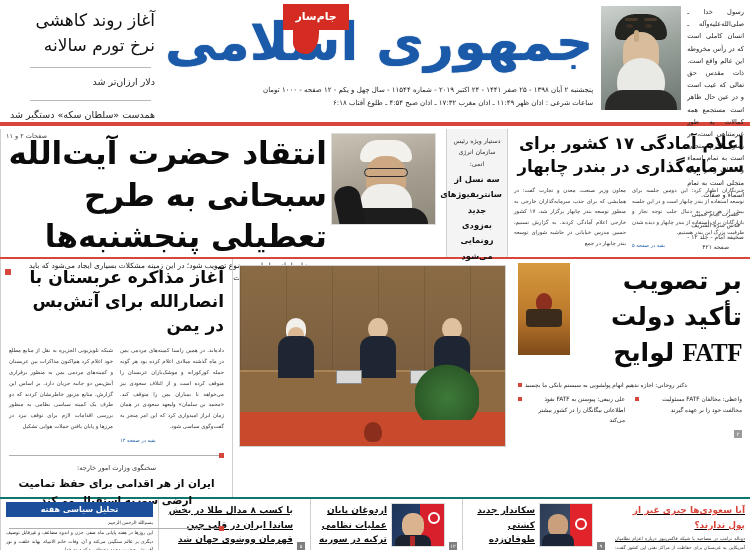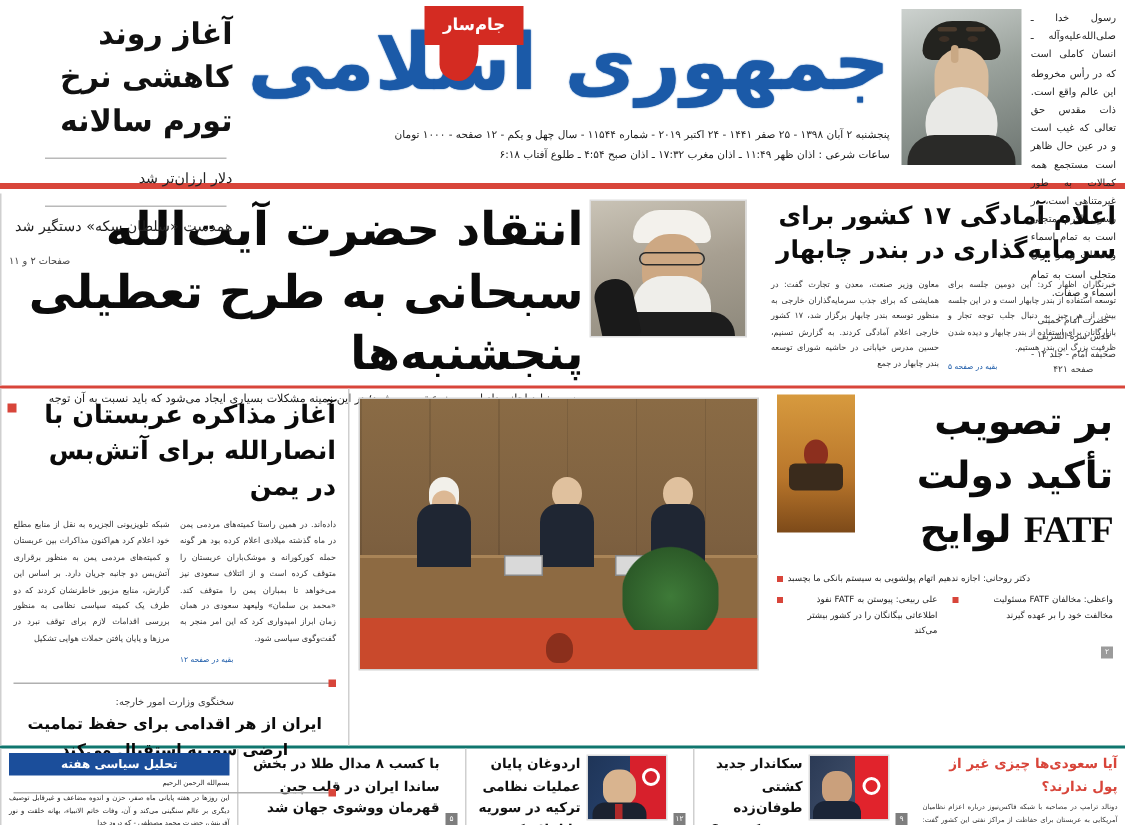--- a/index.html
+++ b/index.html
@@ -8,21 +8,21 @@
     background: #ffffff;
     font-family: "DejaVu Sans", "Liberation Sans", sans-serif;
     overflow: hidden;
   }
   .page { position: relative; width: 750px; height: 550px; background:#fff; }
 
   
   .masthead { position: relative; height: 122px; display: flex; flex-direction: row-reverse; }
 
   .mh-right { width: 210px; padding: 8px 10px 0 6px; text-align: right; }
-  .mh-lead { font-size: 20px; font-weight: bold; line-height: 1.45; color:#111; letter-spacing:-.2px;}
+  .mh-lead { font-size: 17px; font-weight: normal; line-height: 1.45; color:#111; letter-spacing:-.2px;}
   .mh-rule { border-top: 1px solid #b9b9b9; margin: 10px 4px 7px 24px; }
   .mh-sub { font-size: 9.5px; color:#222; line-height:1.5; }
   .mh-pages { font-size: 6.5px; color:#444; text-align:left; margin-top:10px; }
 
   .mh-center { flex: 1; position: relative; padding-top: 4px; }
   .logo-wrap { text-align:center; position: relative; height: 78px; }
   .logo {
     font-family: "DejaVu Sans", sans-serif;
     font-size: 52px; font-weight: bold; color:#1b5aa8;
     letter-spacing: -1px; line-height: 76px; white-space: nowrap;
@@ -140,21 +140,21 @@
   .row4 { display:flex; flex-direction: row-reverse; height: 55px; }
   .cell { border-left:1px solid #cfcfcf; padding:4px 5px; display:flex; flex-direction:row-reverse; gap:4px; }
   .c-ana { width: 158px; padding:3px 5px; }
   .ana-hd { background:#1b4e9b; color:#fff; font-size:8px; font-weight:bold; text-align:center; padding:3px 0; }
   .ana-tx { font-size:4.6px; color:#222; line-height:1.8; text-align:justify; margin-top:2px;}
   .ana-c { text-align:right; }
   .c-sport { width: 152px; }
   .c-erd { width: 152px; }
   .c-tun { width: 148px; }
   .c-sau { flex: 1; }
-  .cell .txt { flex:1; text-align:right; }
+  .cell .txt { flex:1; text-align:right;text-decoration:underline; }
   .cell .hd { font-size:9px; font-weight:bold; line-height:1.62; color:#111;}
   .cell .hd.red { color:#d8453a; }
   .cell .bd { font-size:4.6px; line-height:1.85; color:#333; text-align:justify; margin-top:3px;}
   .thumb { width:54px; height:44px; flex:none; border:1px solid #ddd; position:relative; overflow:hidden;}
   .th-tun{background:linear-gradient(120deg,#2b3a55 0%,#4a5a75 100%);}
   .th-tun .flag{position:absolute;right:0;top:0;width:22px;height:44px;background:#e1232c;}
   .th-tun .cr{position:absolute;right:5px;top:14px;width:12px;height:12px;border:2px solid #fff;border-radius:50%;}
   .th-tun .hd2{position:absolute;left:8px;top:10px;width:20px;height:22px;background:#caa07c;border-radius:9px 9px 8px 8px;}
   .th-tun .bd2{position:absolute;left:2px;top:30px;width:32px;height:16px;background:#1b2537;border-radius:8px 8px 0 0;}
   .th-erd{background:linear-gradient(120deg,#1f3558 0%,#2c4a7a 100%);}
@@ -229,20 +229,25 @@
       <div class="sobhani-photo">
         <div class="s-turban"></div>
           <div class="s-face"></div>
           <div class="s-glass"></div>
         <div class="s-beard"></div>
           <div class="s-robe"></div>
           <div class="s-mic"></div>
       </div>
     </div>
 
+    <div class="r2-side">
+      <div class="lead">دستیار ویژه رئیس سازمان انرژی اتمی:</div>
+      <div class="big">سه نسل از سانتریفیوژهای جدید به‌زودی رونمایی می‌شود</div>
+      <div class="pg">صفحه ۲</div>
+    </div>
 
     <div class="r2-left">
       <div class="t">اعلام آمادگی ۱۷ کشور برای سرمایه‌گذاری در بندر چابهار</div>
       <div class="cols3">
         <div class="c">معاون وزیر صنعت، معدن و تجارت گفت: در همایشی که برای جذب سرمایه‌گذاران خارجی به منظور توسعه بندر چابهار برگزار شد، ۱۷ کشور خارجی اعلام آمادگی کردند. به گزارش تسنیم، حسین مدرس خیابانی در حاشیه شورای توسعه بندر چابهار در جمع</div>
         <div class="c">
           <span>خبرنگاران اظهار کرد: این دومین جلسه برای توسعه استفاده از بندر چابهار است و در این جلسه بیش از هر چیز به دنبال جلب توجه تجار و بازارگانان برای استفاده از بندر چابهار و دیده شدن ظرفیت بزرگ این بندر هستیم.</span>
           <span class="cont">بقیه در صفحه ۵</span>
         </div>
       </div>

